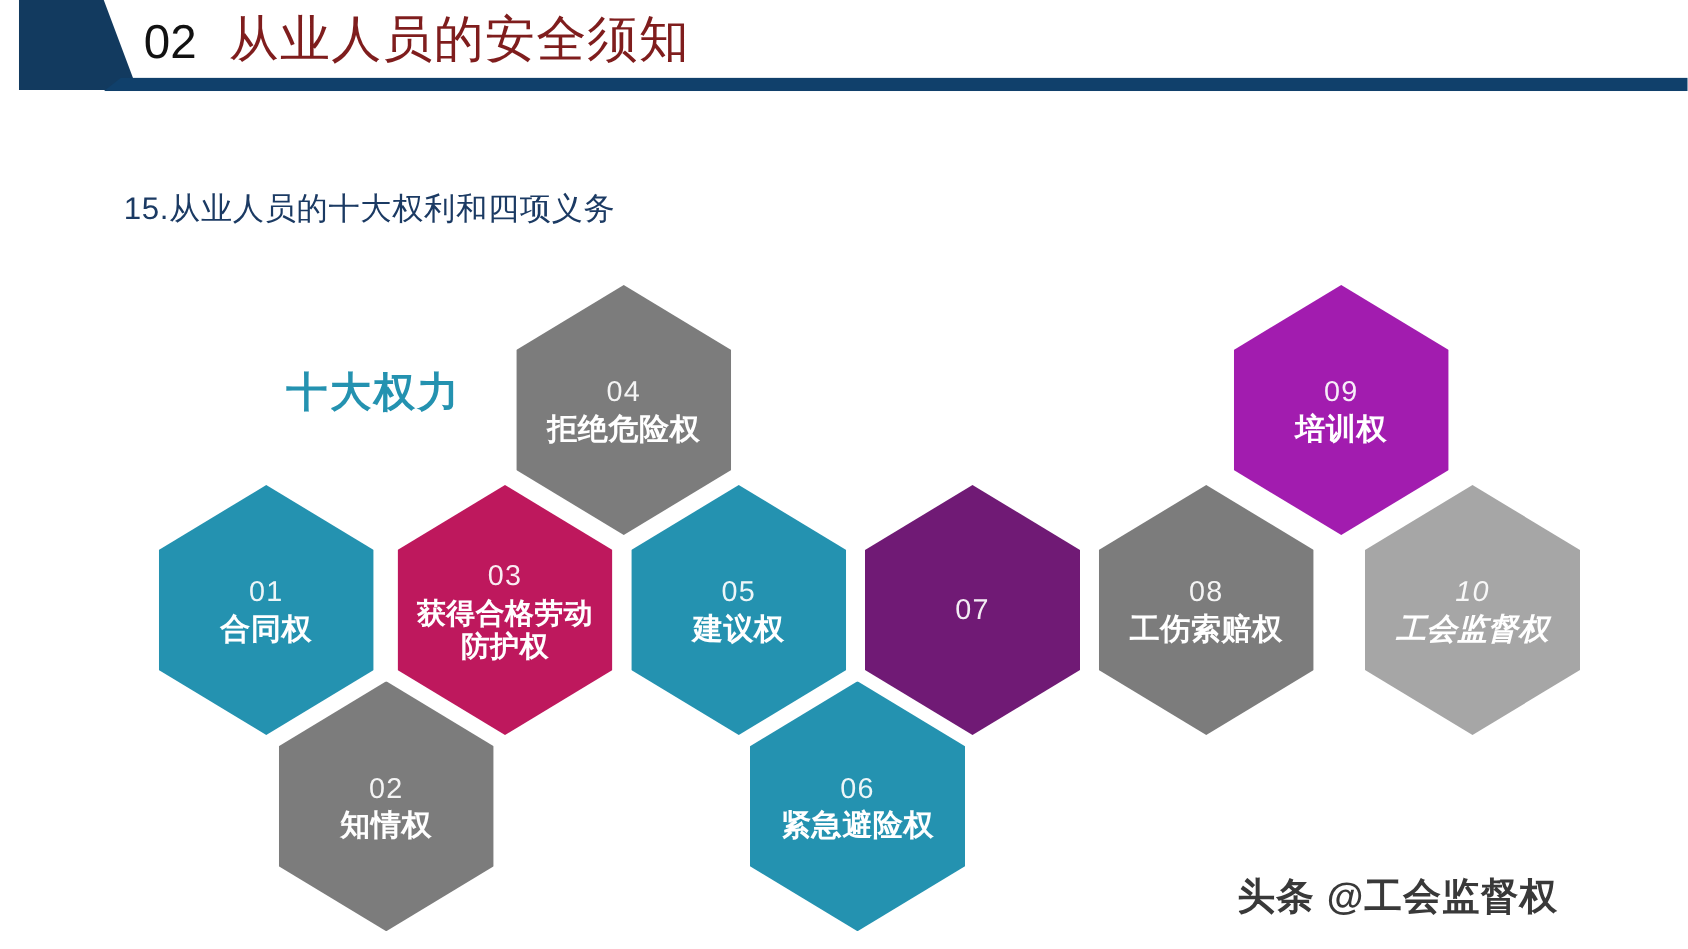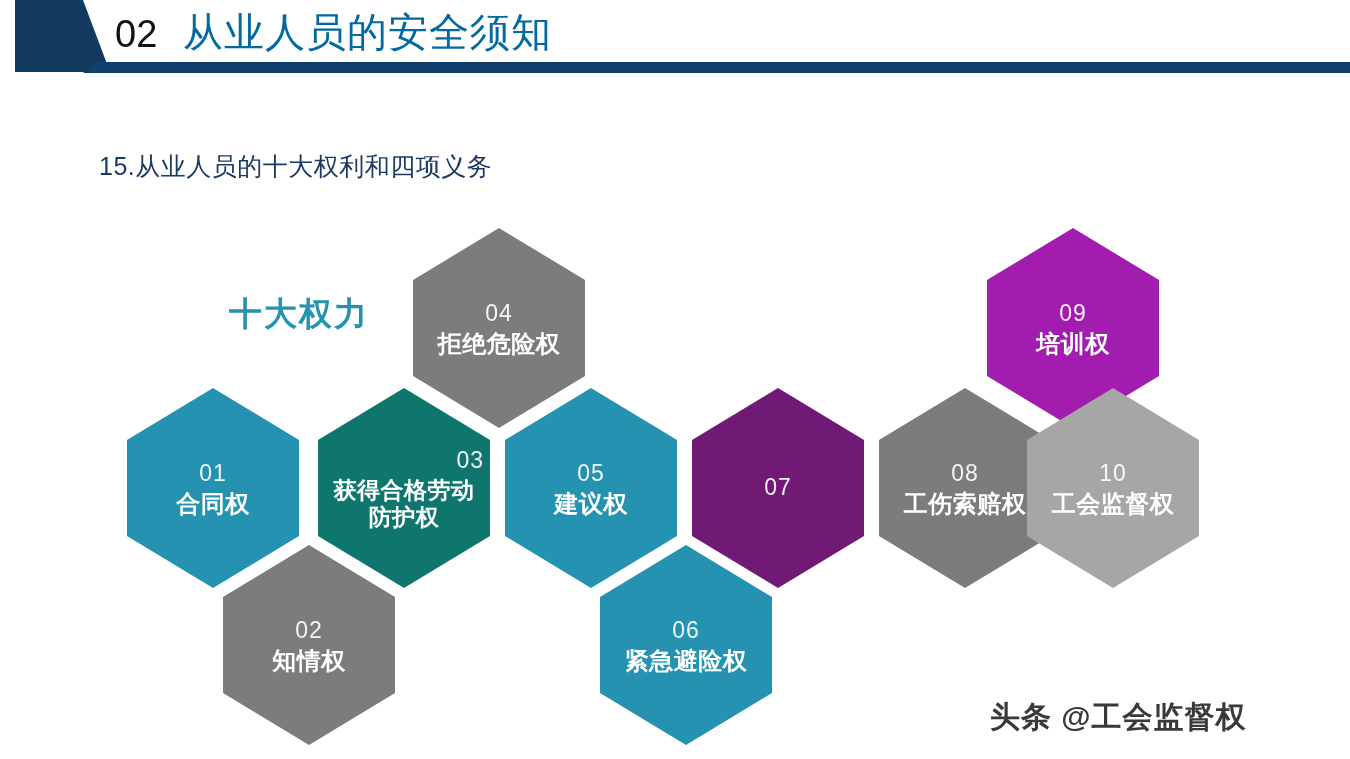--- a/index.html
+++ b/index.html
@@ -45,21 +45,21 @@
     font-size: 38px;
     color: #111111;
     letter-spacing: 0px;
     line-height: 48px;
   }
   .header-title {
     position: absolute;
     left: 168px;
     top: 5px;
     font-size: 40px;
-    color: #0369a1;
+    color: #7f1d1d;
     line-height: 54px;
     letter-spacing: 1px;
   }
 
   
   .subtitle {
     position: absolute;
     left: 84px;
     top: 150px;
     font-size: 25px;
@@ -144,21 +144,21 @@
 
   <div class="hexwrap">
       <div class="hex" style="left: 112px; top: 388px; background: rgb(36, 146, 176);">
         <div class="num">01</div>
         <div class="lbl">合同权</div>
       </div>
       <div class="hex" style="left: 208px; top: 545px; background: rgb(124, 124, 124);">
         <div class="num">02</div>
         <div class="lbl">知情权</div>
       </div>
-      <div class="hex two-line" style="left: 303px; top: 388px; background: #0f766e; align-items: flex-end;">
+      <div class="hex two-line" style="left: 303px; top: 388px; background: #be185d;">
         <div class="num">03</div>
         <div class="lbl">获得合格劳动防护权</div>
       </div>
       <div class="hex" style="left: 398px; top: 228px; background: rgb(124, 124, 124);">
         <div class="num">04</div>
         <div class="lbl">拒绝危险权</div>
       </div>
       <div class="hex" style="left: 490px; top: 388px; background: rgb(36, 146, 176);">
         <div class="num">05</div>
         <div class="lbl">建议权</div>
@@ -171,21 +171,21 @@
         <div class="num">07</div>
       </div>
       <div class="hex" style="left: 864px; top: 388px; background: rgb(124, 124, 124);">
         <div class="num">08</div>
         <div class="lbl">工伤索赔权</div>
       </div>
       <div class="hex" style="left: 972px; top: 228px; background: #a21caf;">
         <div class="num">09</div>
         <div class="lbl">培训权</div>
       </div>
-      <div class="hex" style="left: 1012px; top: 388px; background: rgb(166, 166, 166);">
+      <div class="hex" style="left: 1077px; top: 388px; background: rgb(166, 166, 166); font-style: italic;">
         <div class="num">10</div>
         <div class="lbl">工会监督权</div>
       </div>
     </div>
 
   <div class="watermark">头条 @工会监督权</div>
 
 </div>
 
 </body></html>

